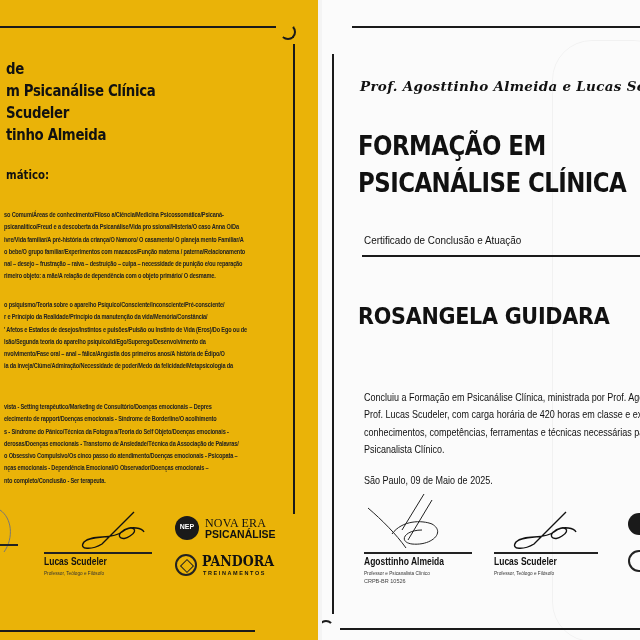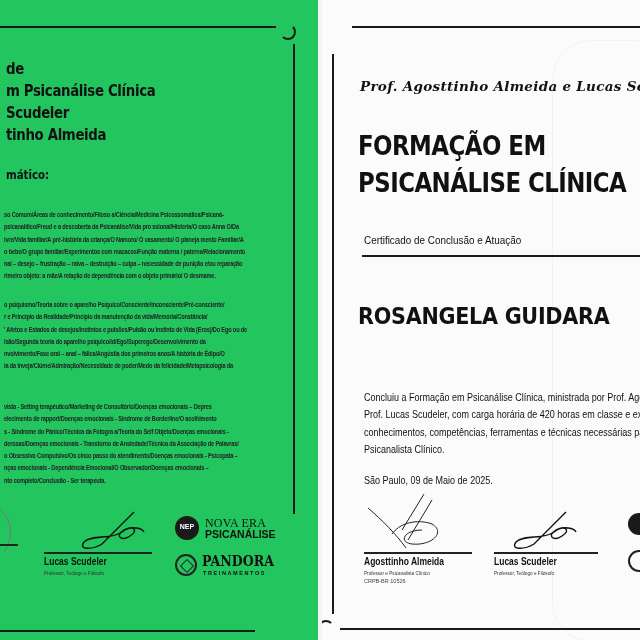--- a/index.html
+++ b/index.html
@@ -2,21 +2,21 @@
 <html><head>
 <meta charset="utf-8">
 <style>
   html, body { margin: 0; padding: 0; }
   body {
     width: 640px; height: 640px; overflow: hidden; position: relative;
     background: #f4f4f4;
     font-family: "Liberation Sans", sans-serif;
     color: #111;
   }
-  .page { position: absolute; background: #22c55e; overflow: hidden; }
+  .page { position: absolute; background: #eab308; overflow: hidden; }
   #left-page { left: 0; top: 0; width: 318px; height: 640px; }
   #right-page { left: 322px; top: 0; width: 318px; height: 640px; background: #fbfbfb; }
 
   .rule-h { position: absolute; height: 2px; background: #1a1a1a; }
   .rule-v { position: absolute; width: 2px; background: #1a1a1a; }
   .corner { position: absolute; width: 12px; height: 12px; border: 2px solid #1a1a1a; border-radius: 10px; }
 
   
   .lp-title {
     position: absolute; left: 6px; top: 58px;

